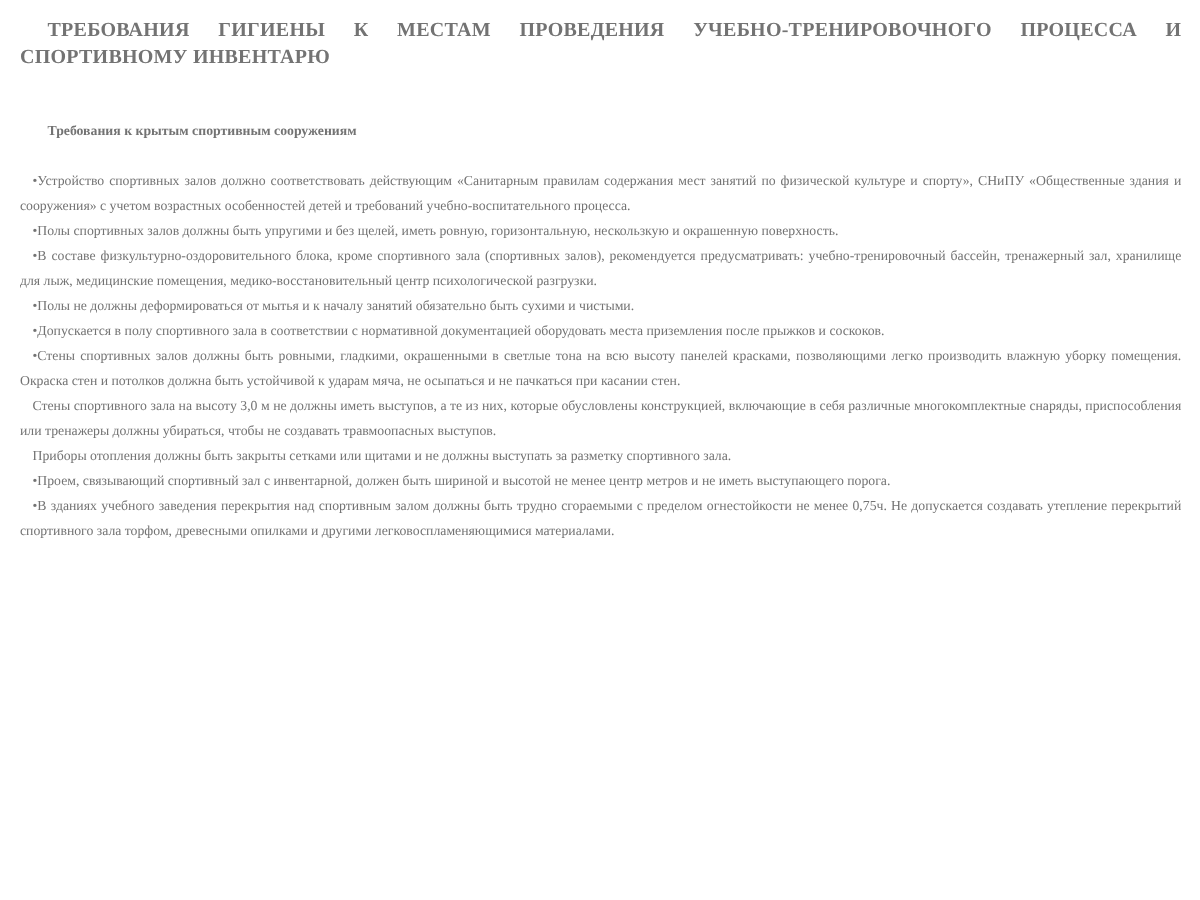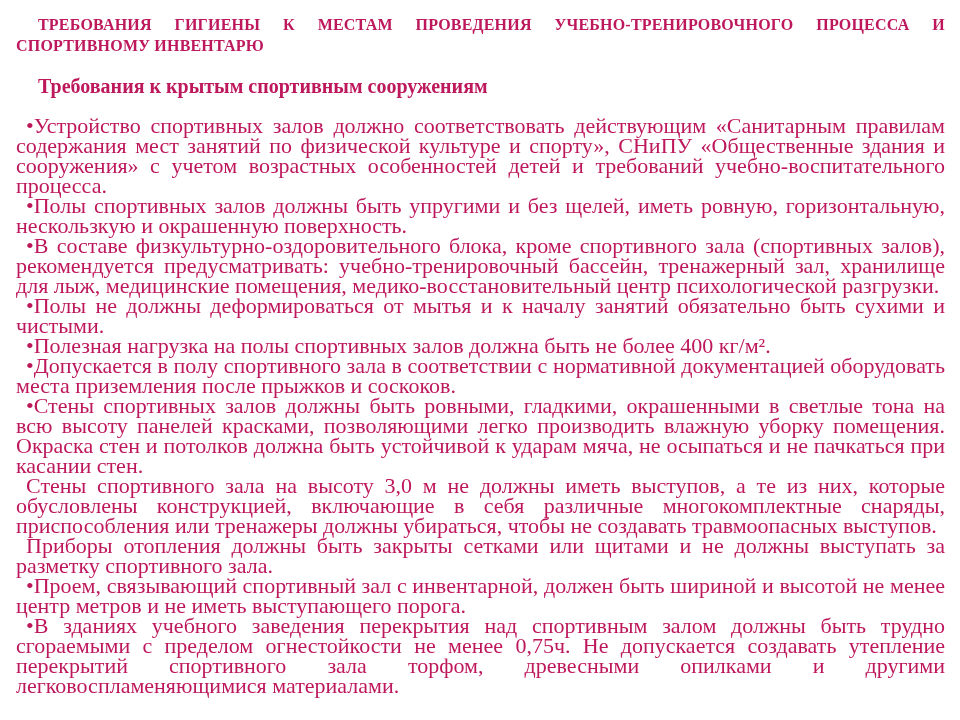--- a/index.html
+++ b/index.html
@@ -8,65 +8,64 @@
     background: #ffffff;
   }
   .page {
     position: relative;
     width: 960px;
     height: 720px;
     background: #ffffff;
     box-sizing: border-box;
     padding: 14px 15px 16px 16px;
     font-family: "Liberation Serif", "DejaVu Serif", serif;
-    color: #be185d;
+    color: #737373;
     overflow: hidden;
   }
   .doc-title {
     margin: 0;
     font-size: 16px;
     font-weight: bold;
     line-height: 21px;
     text-align: justify;
     text-indent: 22px;
     letter-spacing: 0.2px;
   }
   .section-heading {
-    margin: 20px 0 0 0;
-    font-size: 20px;
+    margin: 39px 0 0 0;
+    font-size: 11px;
     font-weight: bold;
     line-height: 20px;
     text-indent: 22px;
   }
   .doc-body {
     margin-top: 20px;
   }
   .para {
     margin: 0;
-    font-size: 22px;
+    font-size: 11px;
     line-height: 20px;
     text-align: justify;
     text-indent: 10px;
   }
 </style>
 </head>
 <body>
 
 <div class="page">
   <h1 class="doc-title">ТРЕБОВАНИЯ ГИГИЕНЫ К МЕСТАМ ПРОВЕДЕНИЯ УЧЕБНО-ТРЕНИРОВОЧНОГО ПРОЦЕССА И СПОРТИВНОМУ ИНВЕНТАРЮ</h1>
 
   <h2 class="section-heading">Требования к крытым спортивным сооружениям</h2>
 
   <div class="doc-body">
 
   <p class="para">•Устройство спортивных залов должно соответствовать действующим «Санитарным правилам содержания мест занятий по физической культуре и спорту», СНиПУ «Общественные здания и сооружения» с учетом возрастных особенностей детей и требований учебно-воспитательного процесса.</p>
       <p class="para">•Полы спортивных залов должны быть упругими и без щелей, иметь ровную, горизонтальную, нескользкую и окрашенную поверхность.</p>
       <p class="para">•В составе физкультурно-оздоровительного блока, кроме спортивного зала (спортивных залов), рекомендуется предусматривать: учебно-тренировочный бассейн, тренажерный зал, хранилище для лыж, медицинские помещения, медико-восстановительный центр психологической разгрузки.</p>
       <p class="para">•Полы не должны деформироваться от мытья и к началу занятий обязательно быть сухими и чистыми.</p>
-      <p class="para">•Полезная нагрузка на полы спортивных залов должна быть не более 400 кг/м².</p>
       <p class="para">•Допускается в полу спортивного зала в соответствии с нормативной документацией оборудовать места приземления после прыжков и соскоков.</p>
       <p class="para">•Стены спортивных залов должны быть ровными, гладкими, окрашенными в светлые тона на всю высоту панелей красками, позволяющими легко производить влажную уборку помещения. Окраска стен и потолков должна быть устойчивой к ударам мяча, не осыпаться и не пачкаться при касании стен.</p>
       <p class="para">Стены спортивного зала на высоту 3,0 м не должны иметь выступов, а те из них, которые обусловлены конструкцией, включающие в себя различные многокомплектные снаряды, приспособления или тренажеры должны убираться, чтобы не создавать травмоопасных выступов.</p>
       <p class="para">Приборы отопления должны быть закрыты сетками или щитами и не должны выступать за разметку спортивного зала.</p>
       <p class="para">•Проем, связывающий спортивный зал с инвентарной, должен быть шириной и высотой не менее центр метров и не иметь выступающего порога.</p>
       <p class="para">•В зданиях учебного заведения перекрытия над спортивным залом должны быть трудно сгораемыми с пределом огнестойкости не менее 0,75ч. Не допускается создавать утепление перекрытий спортивного зала торфом, древесными опилками и другими легковоспламеняющимися материалами.</p>
     </div>
 </div>
 
 </body></html>

